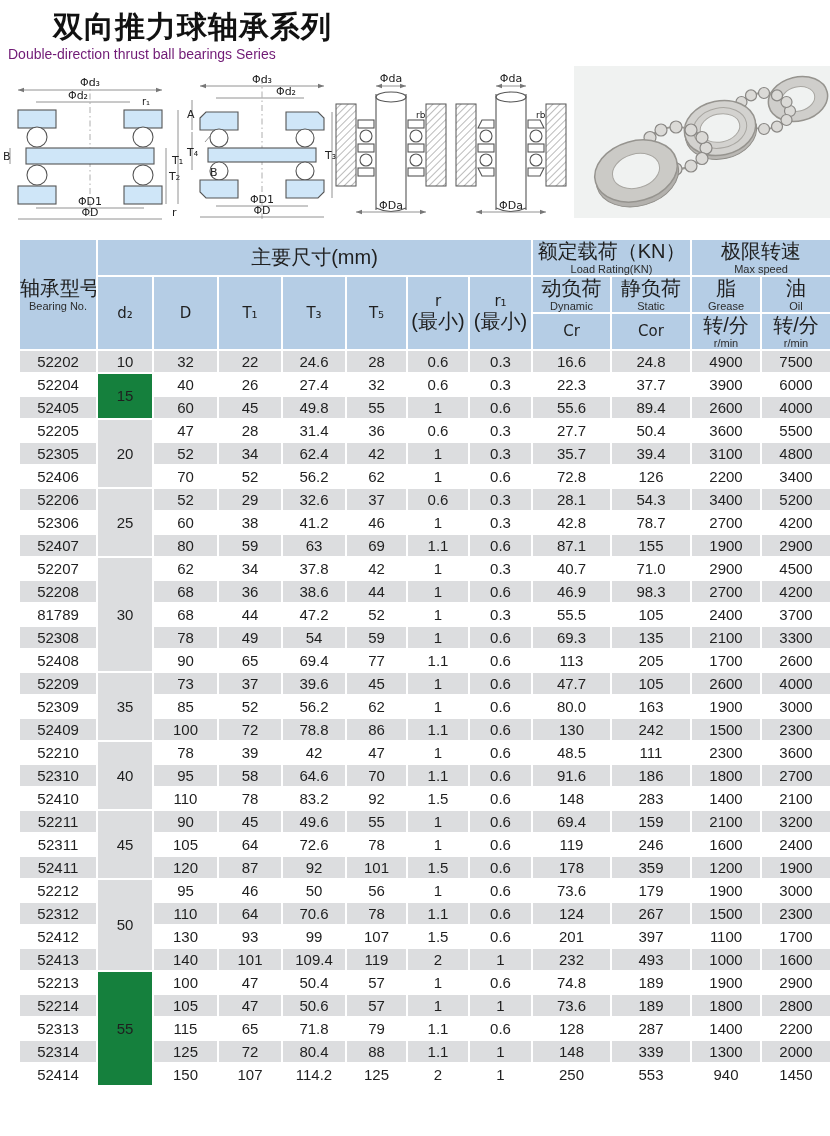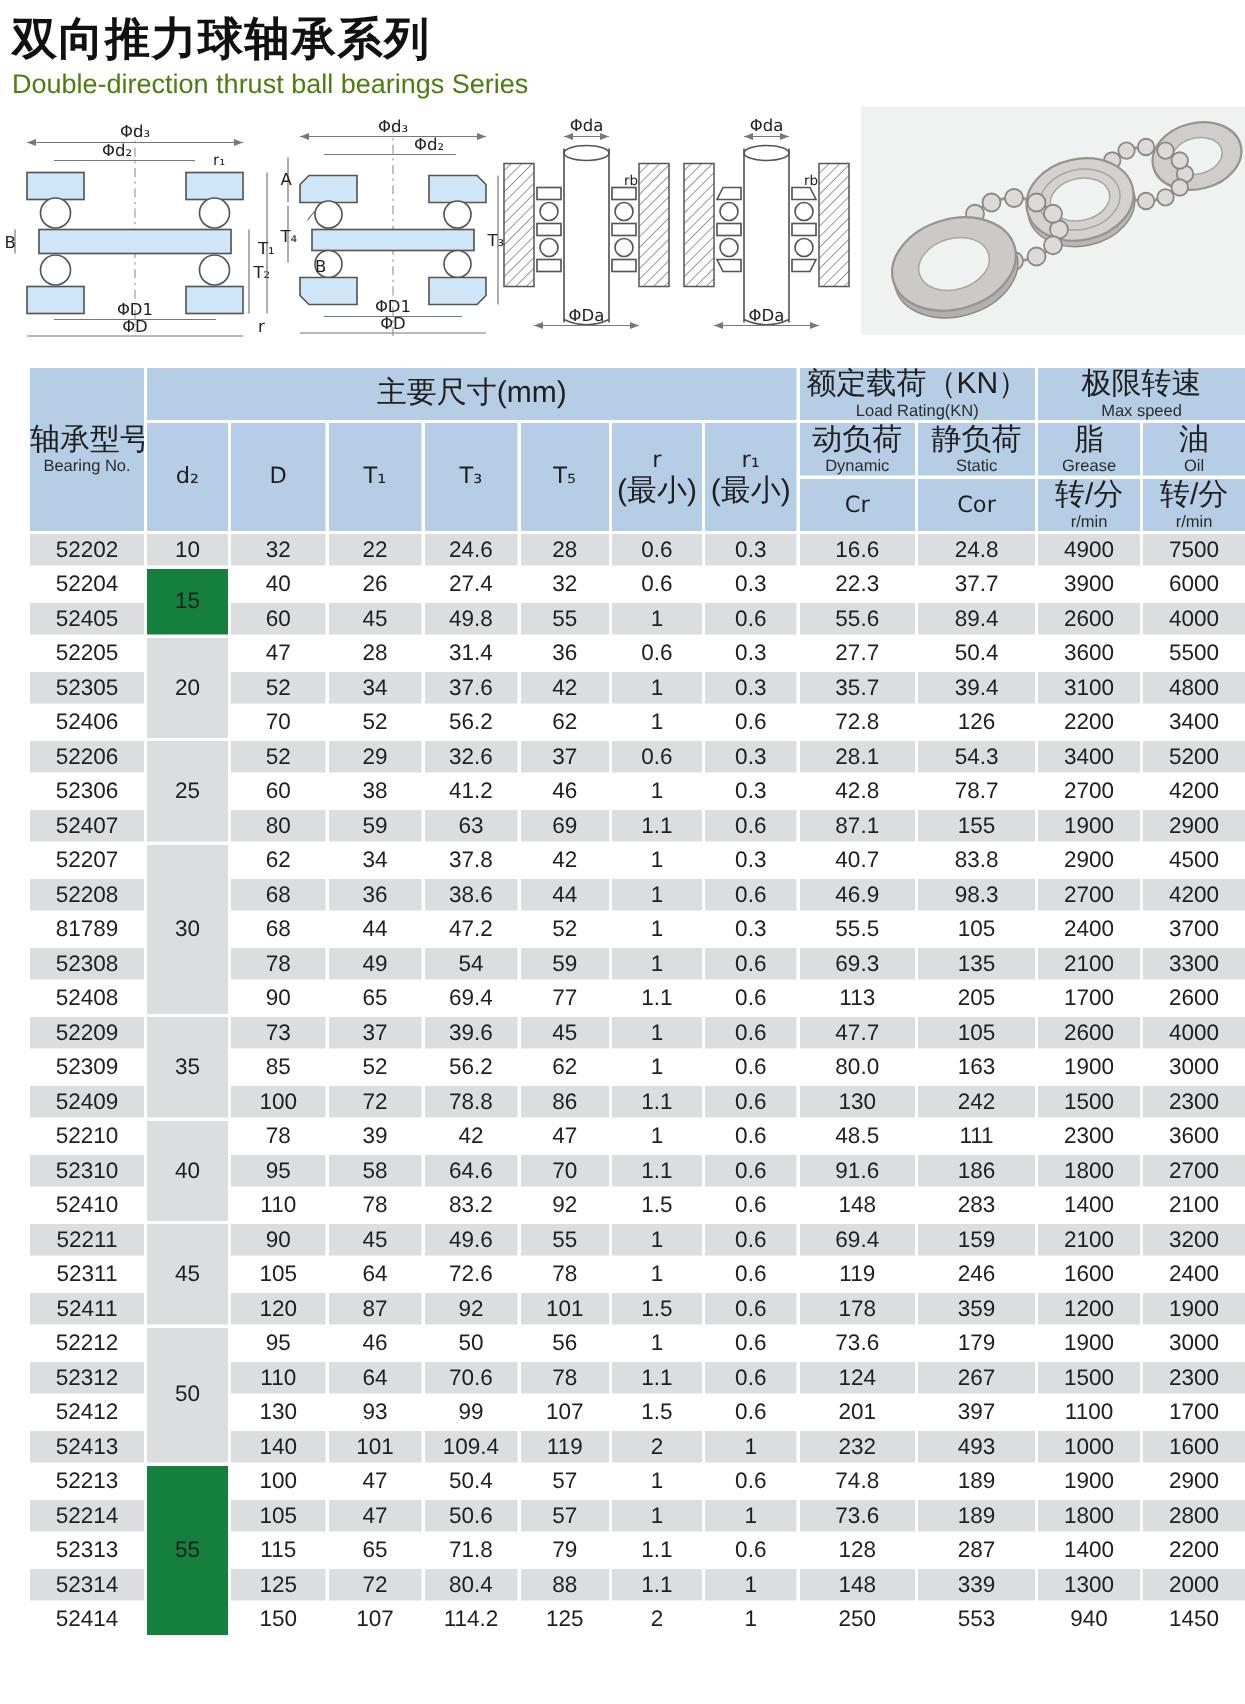--- a/index.html
+++ b/index.html
@@ -2,22 +2,22 @@
 <html style="--header-blue: #b5cde5; --row-gray: #dcdddf; --diag-blue: #cfe6f8; --photo-bg: #f0f2f1;"><head>
 <meta charset="utf-8">
 <style>
   html,body{margin:0;padding:0;}
   body{
     width:830px;height:1136px;overflow:hidden;background:#fff;
     font-family:"Liberation Sans","DejaVu Sans",sans-serif;color:#1f1f1f;
     position:relative;
   }
   .title-block{padding:10px 0 0 8px;}
-  .page-title{font-size:30px;font-weight:bold;color:#111;line-height:1.15;letter-spacing:1px;}
-  .page-subtitle{font-size:18px;color:#4d7c0f;margin-top:1px;}
+  .page-title{font-size:30px;font-weight:bold;color:#111;line-height:1.15;letter-spacing:1px;margin-left:45px;}
+  .page-subtitle{font-size:14px;color:#701a75;margin-top:1px;}
   .diagrams{position:relative;height:156px;margin-top:4px;padding-left:38px;}
   .diagrams svg text{font-family:"DejaVu Sans",sans-serif;fill:#222;}
   .dgm{position:absolute;}
   .photo-panel{position:absolute;left:574px;top:0;width:256px;height:152px;background:var(--photo-bg);}
   .ln{stroke:#555;stroke-width:1.1;fill:none;}
   .blue{fill:var(--diag-blue);stroke:#555;stroke-width:1.1;}
   .ball{fill:#fff;stroke:#555;stroke-width:1.1;}
   .dim{stroke:#777;stroke-width:0.8;fill:none;}
   .cl{stroke:#999;stroke-width:0.8;stroke-dasharray:6 3 1.5 3;fill:none;}
   table.spec{
@@ -367,21 +367,21 @@
         <td>0.3</td>
         <td>27.7</td>
         <td>50.4</td>
         <td>3600</td>
         <td>5500</td>
       </tr>
       <tr class="striped">
         <td>52305</td>
         <td>52</td>
         <td>34</td>
-        <td>37.6</td>
+        <td>62.4</td>
         <td>42</td>
         <td>1</td>
         <td>0.3</td>
         <td>35.7</td>
         <td>39.4</td>
         <td>3100</td>
         <td>4800</td>
       </tr>
       <tr>
         <td>52406</td>
@@ -439,21 +439,21 @@
       <tr>
         <td>52207</td>
         <td rowspan="5" class="d2-gray">30</td>
         <td>62</td>
         <td>34</td>
         <td>37.8</td>
         <td>42</td>
         <td>1</td>
         <td>0.3</td>
         <td>40.7</td>
-        <td>83.8</td>
+        <td>71.0</td>
         <td>2900</td>
         <td>4500</td>
       </tr>
       <tr class="striped">
         <td>52208</td>
         <td>68</td>
         <td>36</td>
         <td>38.6</td>
         <td>44</td>
         <td>1</td>

